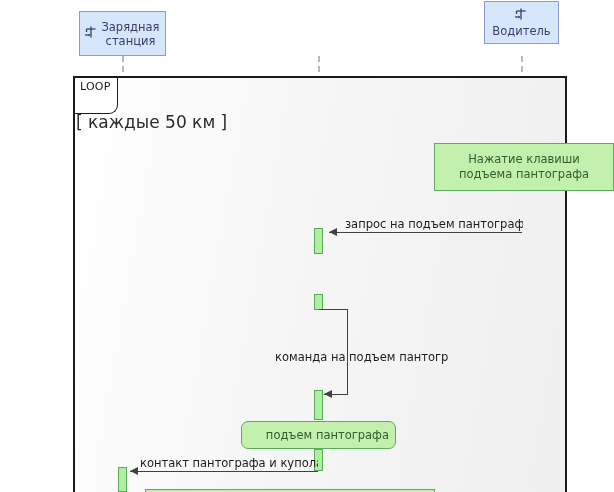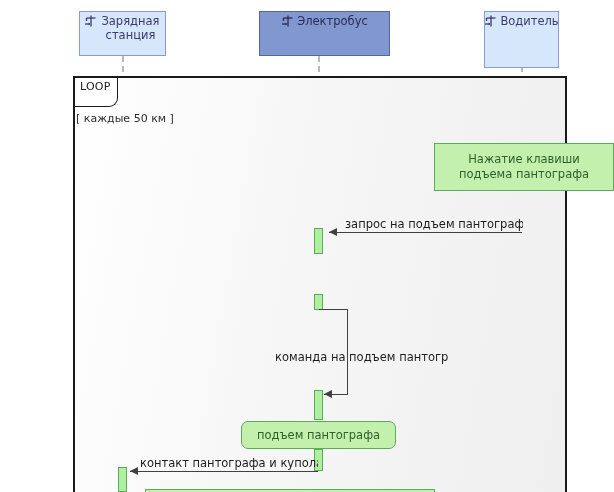--- a/index.html
+++ b/index.html
@@ -29,21 +29,21 @@
   .participant {
     position: absolute;
     box-sizing: border-box;
     border: 1px solid #8a9bd0;
     background: #d6e6fb;
     color: #3b3b6d;
     font-size: 11.5px;
     line-height: 14px;
     text-align: center;
     display: flex;
-    align-items: flex-start;
+    align-items: center;
     justify-content: center;
     padding: 2px 4px;
   }
   .participant.selected {
     background: #8197cf;
     border: 1px solid #54679f;
     color: #2b2b55;
   }
   .participant .plabel {
     display: inline;
@@ -63,44 +63,44 @@
     background: linear-gradient(100deg, #ffffff 0%, #f6f6f6 45%, #efefef 100%);
   }
   #loop-tab {
     position: absolute;
     box-sizing: border-box;
     border-right: 1px solid #1a1a1a;
     border-bottom: 1px solid #1a1a1a;
     background: #ffffff;
     font-size: 11px;
     color: #1a1a1a;
-    padding: 2px 6px 13px 5px;
+    padding: 2px 6px 20px 5px;
     border-bottom-right-radius: 9px;
     letter-spacing: .2px;
   }
   #loop-guard {
     position: absolute;
-    font-size: 11px;
+    font-size: 17px;
     color: #2b2b2b;
     white-space: nowrap;
   }
 
   
   .note {
     position: absolute;
     box-sizing: border-box;
     border: 1px solid #5cab5c;
     background: #c3f0ac;
     color: #2e5e2e;
     font-size: 11.5px;
     line-height: 15px;
     text-align: center;
     display: flex;
     align-items: center;
-    justify-content: center;
+    justify-content: flex-end;
     padding: 2px 6px;
   }
 
   
   .activation {
     position: absolute;
     box-sizing: border-box;
     width: 9px;
     border: 1px solid #5cab5c;
     background: #aef0a0;
@@ -156,34 +156,22 @@
         <line x1="7" y1="1.5" x2="7" y2="12.5" stroke="#3b3b6d" stroke-width="1.3"></line>
         <line x1="2.5" y1="4" x2="11.5" y2="4" stroke="#3b3b6d" stroke-width="1.3"></line>
         <line x1="2.5" y1="4" x2="2.5" y2="7" stroke="#3b3b6d" stroke-width="1.3"></line>
         <line x1="1" y1="10" x2="5.5" y2="10" stroke="#3b3b6d" stroke-width="1.3"></line>
         <path d="M4.6 8.6 L6.4 10 L4.6 11.4 Z" fill="#3b3b6d"></path>
       </svg>
     </span>
     <span class="plabel">Зарядная станция</span>
   </div>
 
-  <div class="participant selected" style="left:259px; top:11px; width:131px; height:45px;">
-    <span class="actor-ico">
-      <svg width="14" height="14" viewBox="0 0 14 14">
-        <line x1="7" y1="1.5" x2="7" y2="12.5" stroke="#2b2b55" stroke-width="1.3"></line>
-        <line x1="2.5" y1="4" x2="11.5" y2="4" stroke="#2b2b55" stroke-width="1.3"></line>
-        <line x1="2.5" y1="4" x2="2.5" y2="7" stroke="#2b2b55" stroke-width="1.3"></line>
-        <line x1="1" y1="10" x2="5.5" y2="10" stroke="#2b2b55" stroke-width="1.3"></line>
-        <path d="M4.6 8.6 L6.4 10 L4.6 11.4 Z" fill="#2b2b55"></path>
-      </svg>
-    </span>
-    <span class="plabel">Электробус</span>
-  </div>
-
-  <div class="participant" style="left:484px; top:11px; width:75px; height:57px;">
+
+  <div class="participant" style="left:484px; top:1px; width:75px; height:43px;flex-direction:column;">
     <span class="actor-ico">
       <svg width="14" height="14" viewBox="0 0 14 14">
         <line x1="7" y1="1.5" x2="7" y2="12.5" stroke="#3b3b6d" stroke-width="1.3"></line>
         <line x1="2.5" y1="4" x2="11.5" y2="4" stroke="#3b3b6d" stroke-width="1.3"></line>
         <line x1="2.5" y1="4" x2="2.5" y2="7" stroke="#3b3b6d" stroke-width="1.3"></line>
         <line x1="1" y1="10" x2="5.5" y2="10" stroke="#3b3b6d" stroke-width="1.3"></line>
         <path d="M4.6 8.6 L6.4 10 L4.6 11.4 Z" fill="#3b3b6d"></path>
       </svg>
     </span>
     <span class="plabel">Водитель</span>

